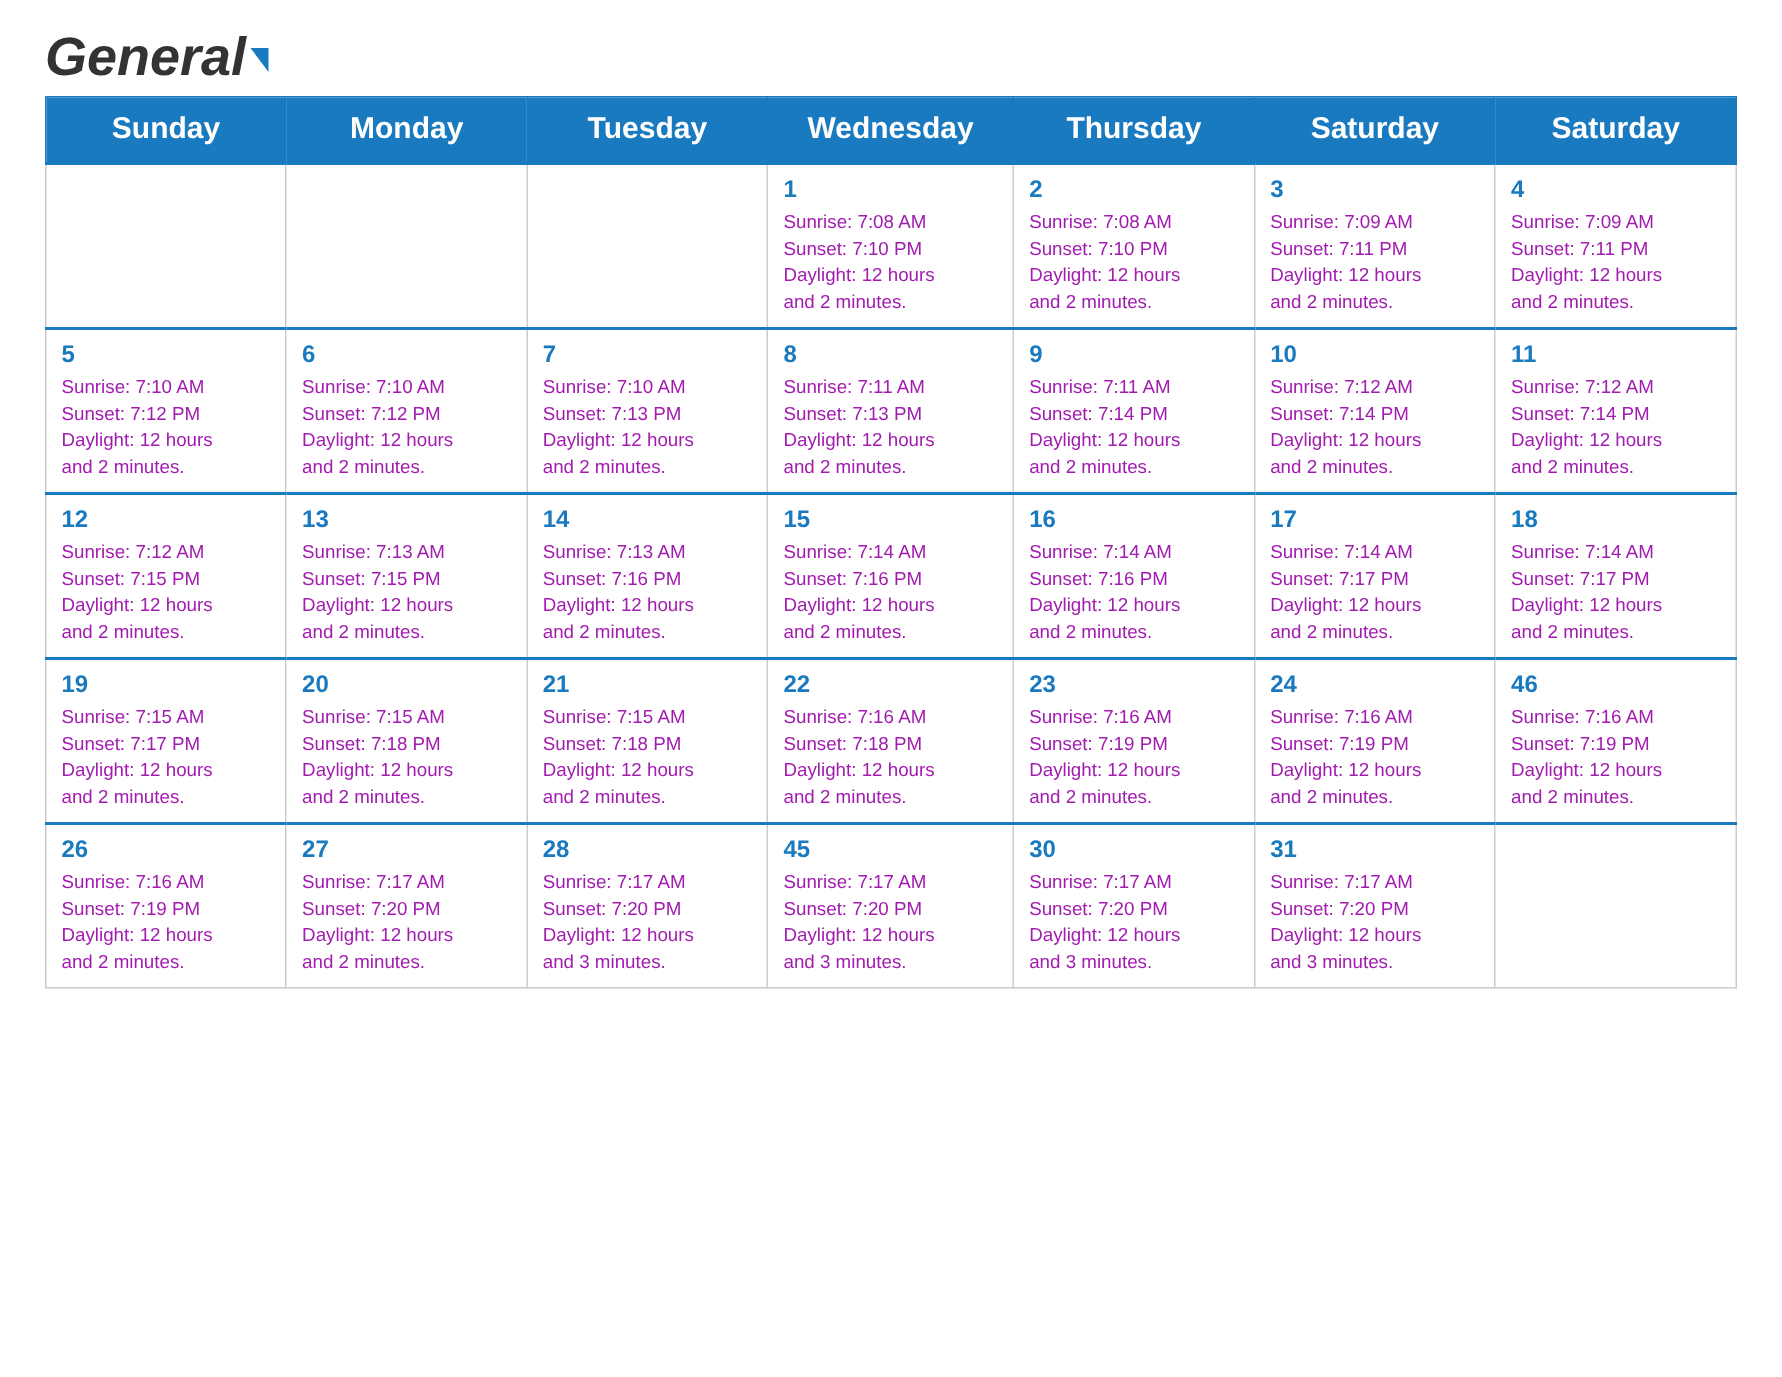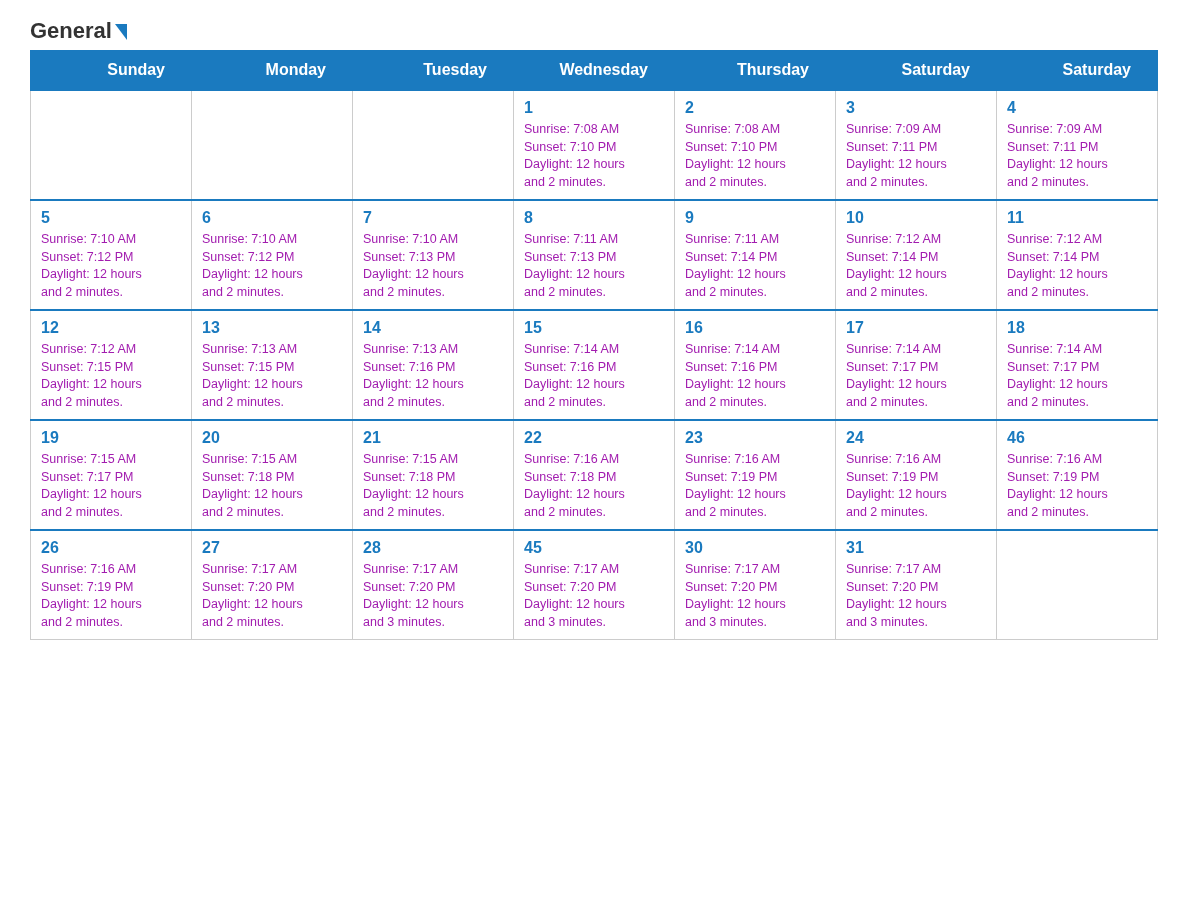--- a/index.html
+++ b/index.html
@@ -15,24 +15,25 @@
       justify-content: space-between;
       align-items: flex-start;
       margin-bottom: 10px;
     }
     .logo {
       display: flex;
       flex-direction: column;
       align-items: flex-start;
     }
     .logo-text {
-      font-size: 22px;
+      font-size: 36px;
       font-weight: bold;
       color: #333;
       line-height: 1;
+      font-style: italic;
     }
     .logo-bottom {
       color: #1a7abf;
       font-size: 20px;
       font-weight: bold;
       margin-top: -2px;
       padding-left: 4px;
     }
     .title-block {
       text-align: right;
@@ -49,24 +50,24 @@
       margin-top: 4px;
     }
     .calendar {
       width: 100%;
       border-collapse: collapse;
       margin-top: 10px;
     }
     .calendar th {
       background: #1a7abf;
       color: #fff;
-      font-size: 16px;
+      font-size: 20px;
       font-weight: bold;
       padding: 10px 26px;
-      text-align: right;
+      text-align: center;
       border: 1px solid #1a7abf;
     }
     .calendar td {
       vertical-align: top;
       padding: 8px 10px;
       border: 1px solid #ccc;
       width: 14.28%;
       min-height: 100px;
       font-size: 13px;
       color: #222;

